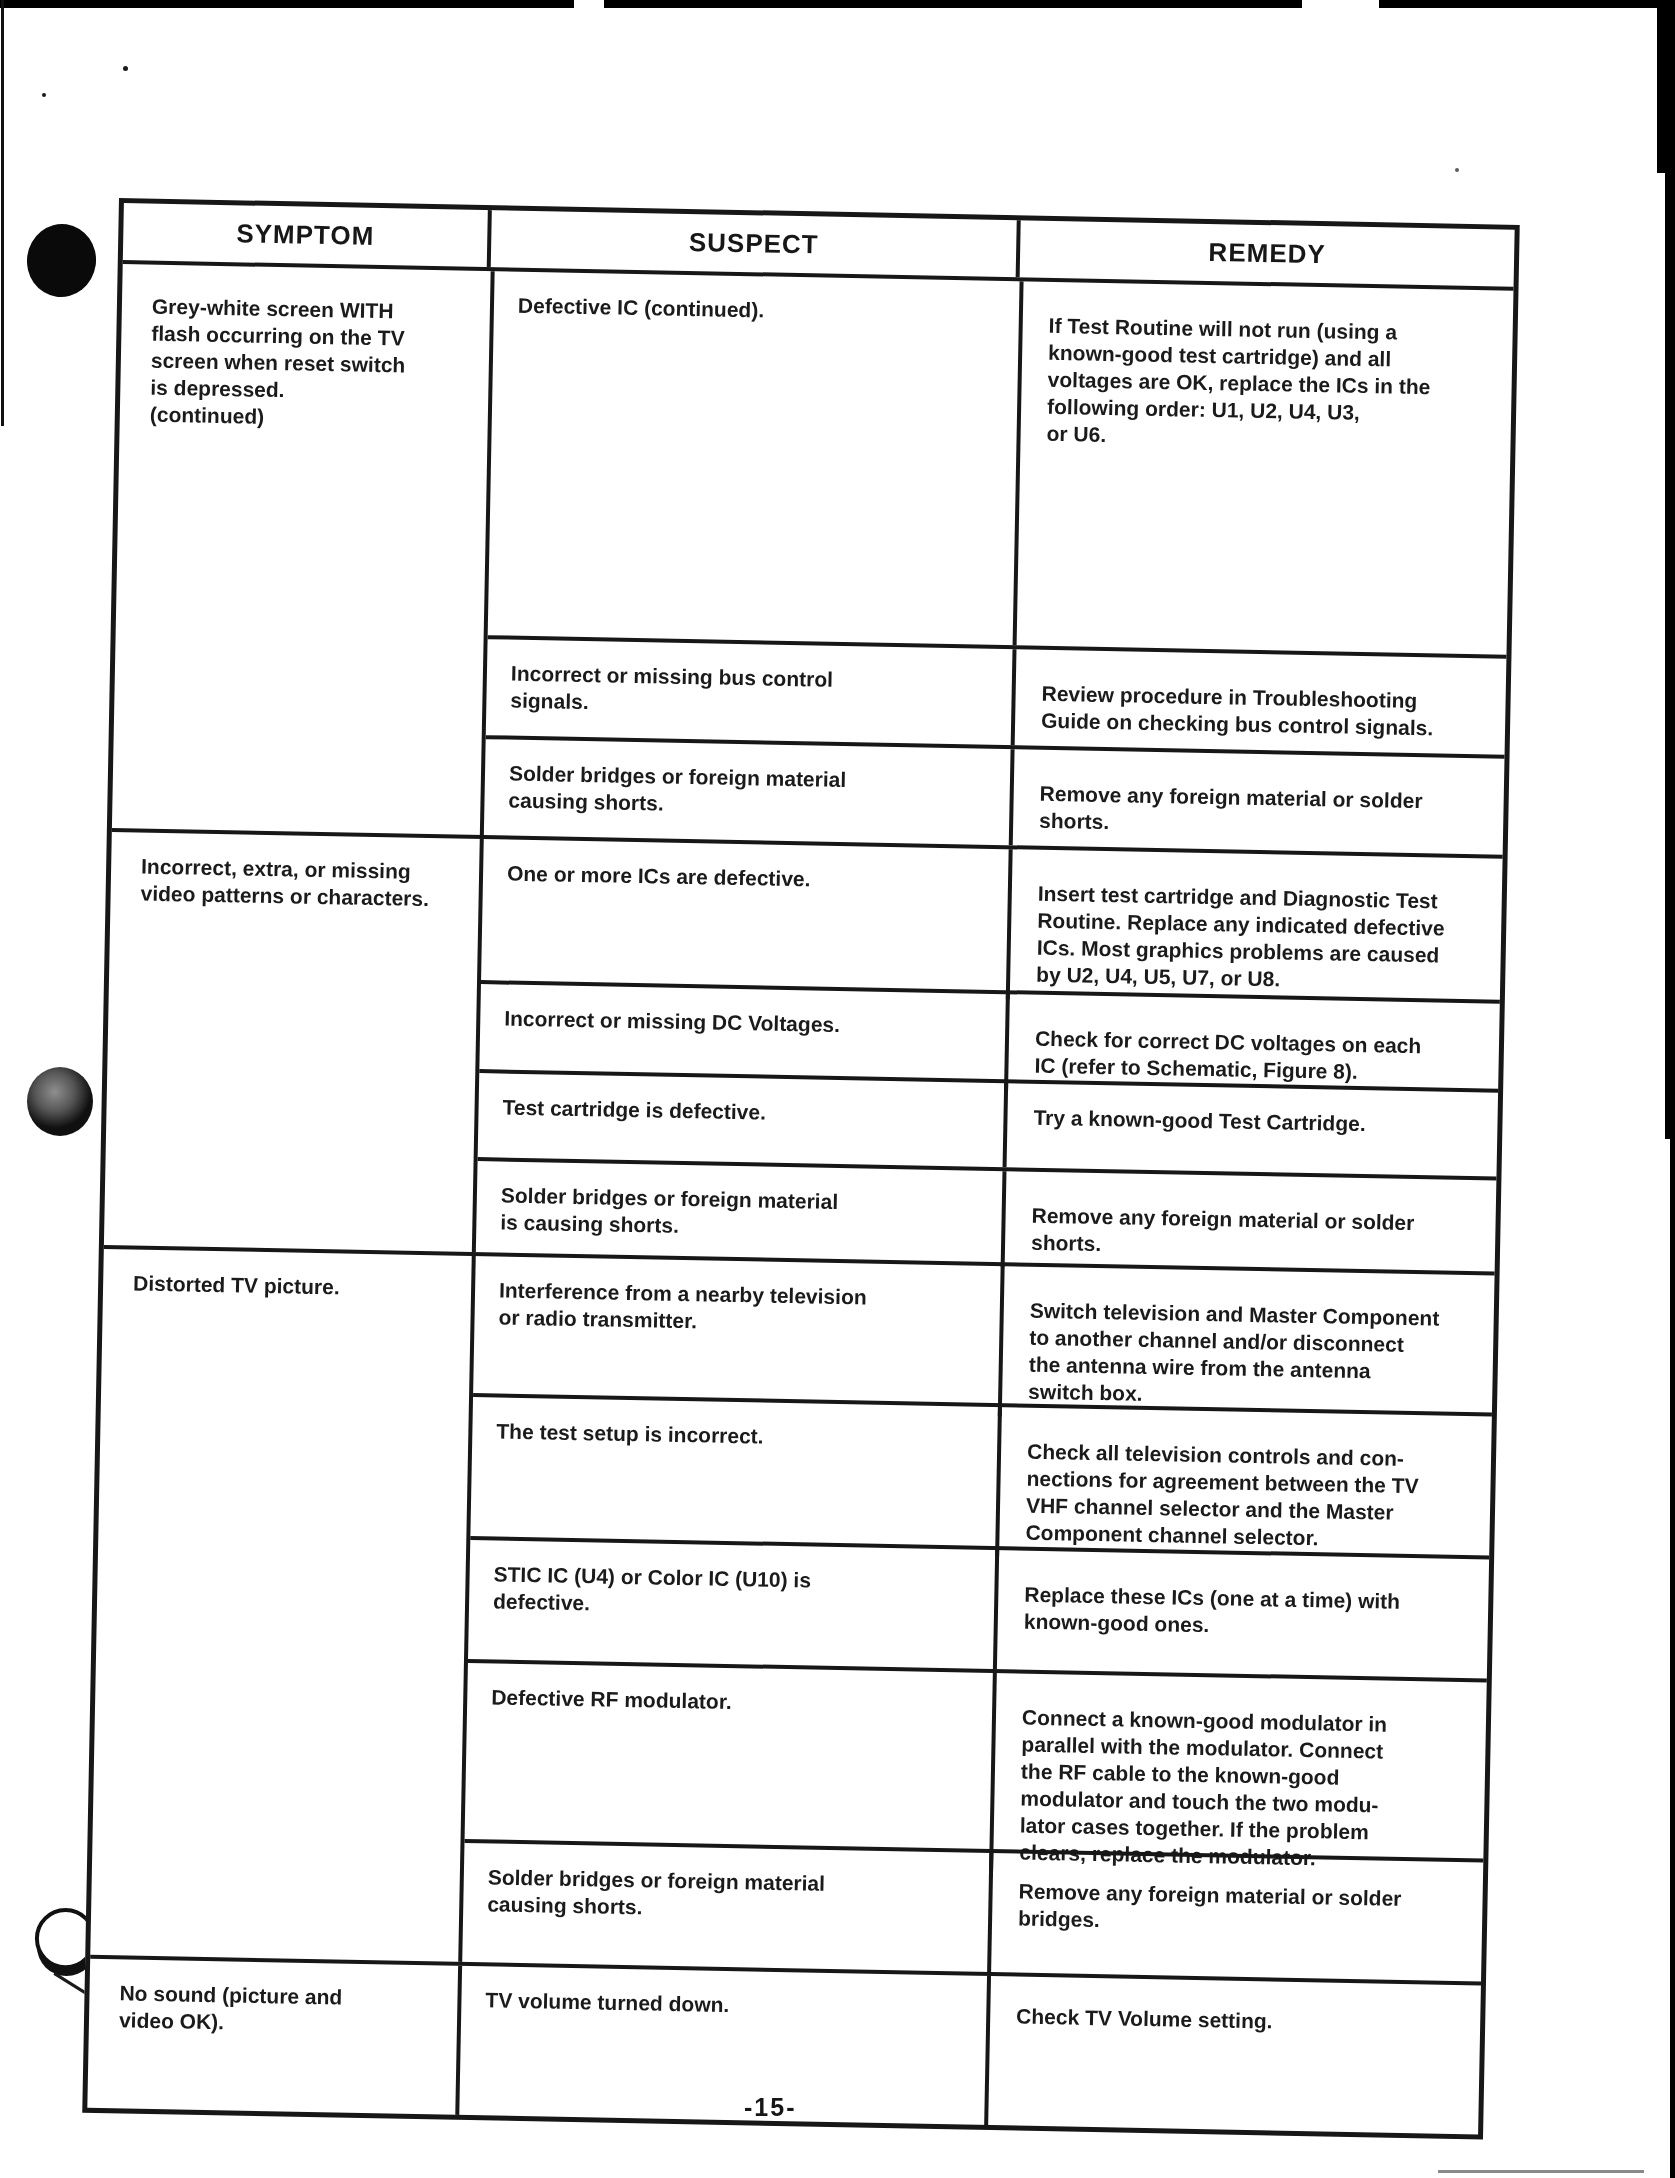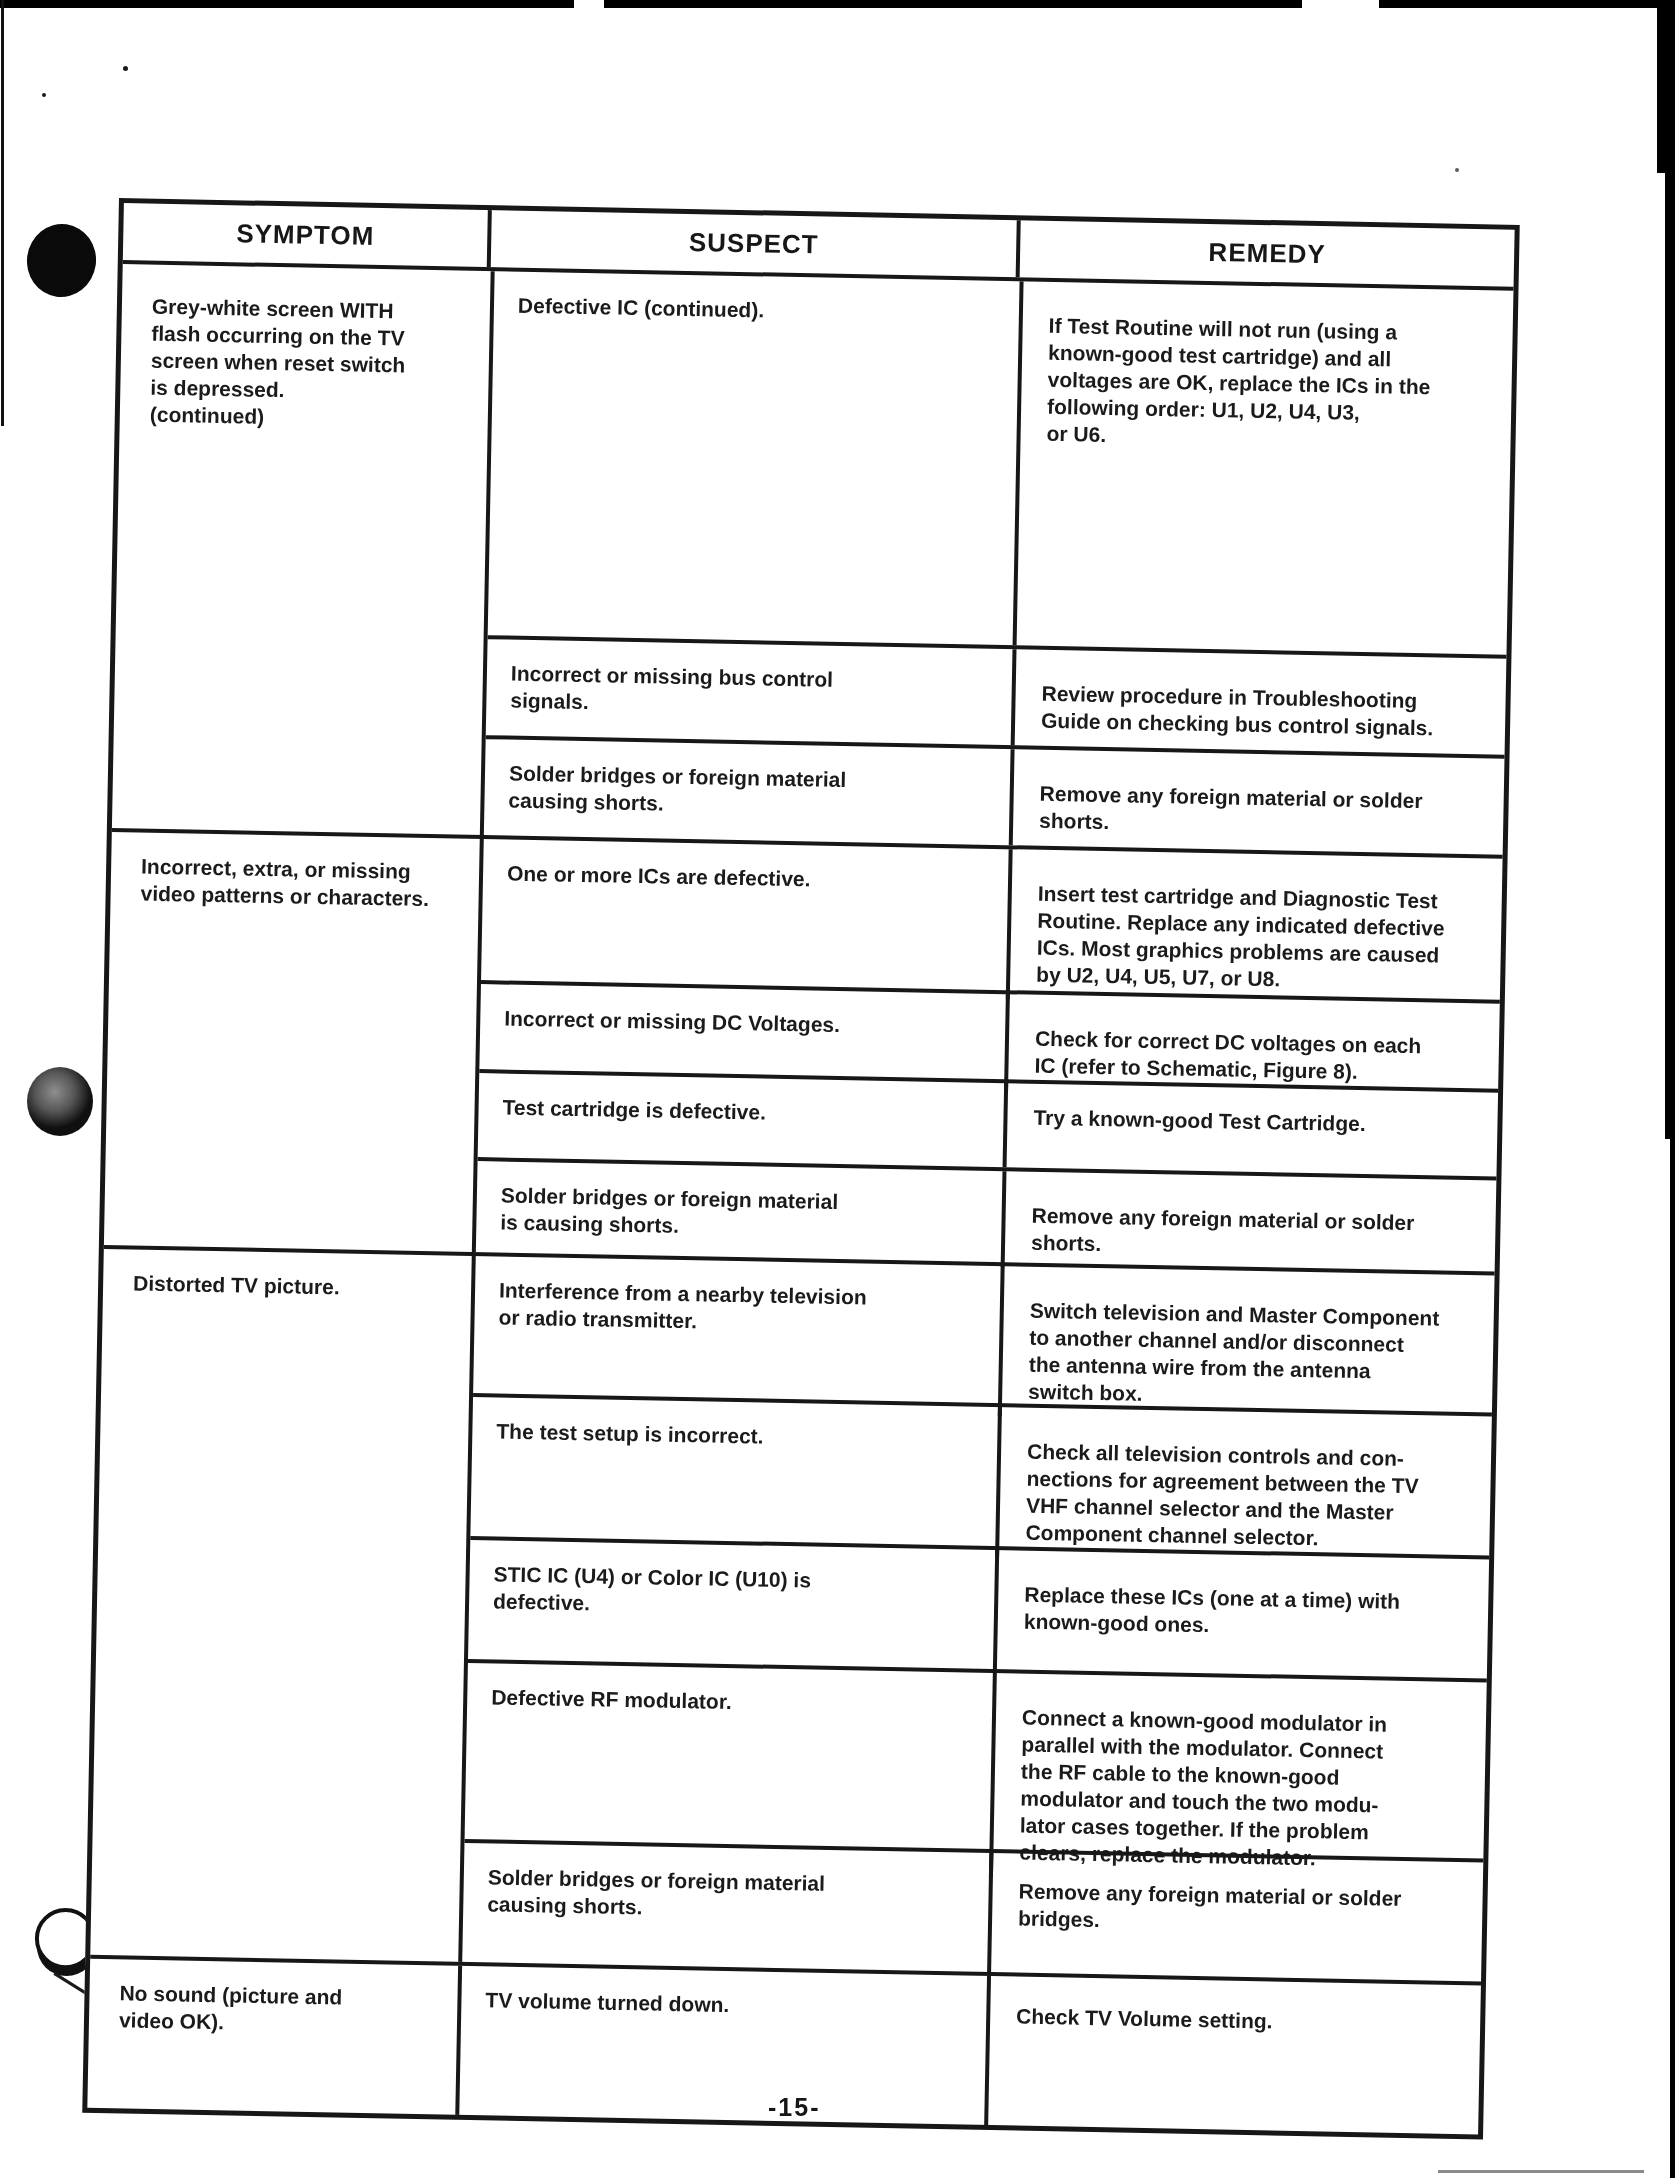--- a/index.html
+++ b/index.html
@@ -62,21 +62,21 @@
   .sus{
     border-right:4px solid var(--ink);
     padding:20px 14px 12px 24px;box-sizing:border-box;
   }
   .rem{padding:30px 6px 12px 26px;box-sizing:border-box;}
   .txt{
     font-size:21px;line-height:27px;font-weight:700;
     white-space:pre-line;color:#1b1b1b;
   }
   .pagenum{
-    position:absolute;left:768px;top:2093px;
+    position:absolute;left:744px;top:2093px;
     font-size:25px;font-weight:700;letter-spacing:2px;color:#161616;
   }
 </style>
 </head>
 <body>
 
 <div class="page">
 
   <div class="edge-top"></div>
   <div class="edge-top-gap gap1"></div>

